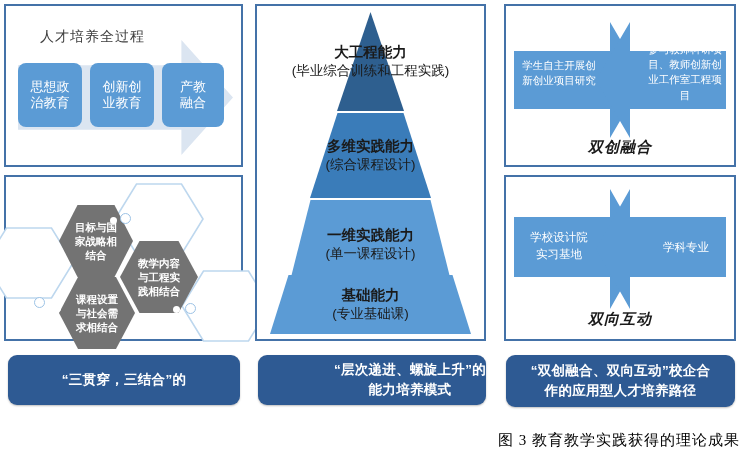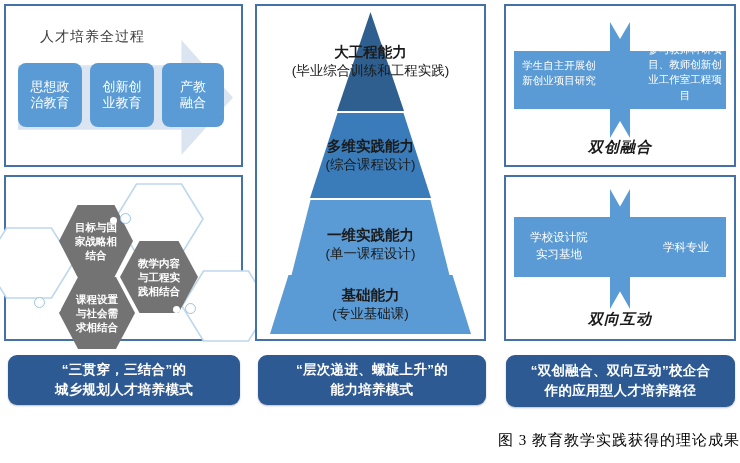--- a/index.html
+++ b/index.html
@@ -89,21 +89,21 @@
     position:absolute;color:#ffffff;font-size:10.5px;line-height:1.45;
     text-align:center;z-index:4;
   }
   .conv-label{
     position:absolute;width:100%;text-align:center;
     font-weight:bold;font-size:15px;color:#1a1a1a;letter-spacing:1px;font-style:italic;
   }
 
   
   #pill1{left:8px;top:355px;width:232px;height:50px;}
-  #pill2{left:258px;top:355px;width:228px;height:50px;}
+  #pill2{left:258px;top:355px;width:228px;height:50px;justify-content:flex-end;}
   #pill3{left:506px;top:355px;width:229px;height:52px;}
 
   
   #figcap{
     position:absolute;left:0;top:431px;width:740px;
     text-align:right;
     font-family:"Liberation Serif","DejaVu Serif",serif;
     font-weight:normal;font-size:15px;color:#000000;letter-spacing:1px;
   }
 </style>
@@ -262,21 +262,20 @@
       <div class="ctext" style="left:140px;top:62px;width:80px;font-size:11.5px;">
         <div>学科专业</div>
       </div>
       <div class="conv-label" style="top:133px;">双向互动</div>
     </div>
   </div>
 
   <div class="pill" id="pill1">
     <div>
       <span>“三贯穿，三结合”的</span>
-      <span>城乡规划人才培养模式</span>
     </div>
   </div>
   <div class="pill" id="pill2">
     <div>
       <span>“层次递进、螺旋上升”的</span>
       <span>能力培养模式</span>
     </div>
   </div>
   <div class="pill" id="pill3">
     <div>

